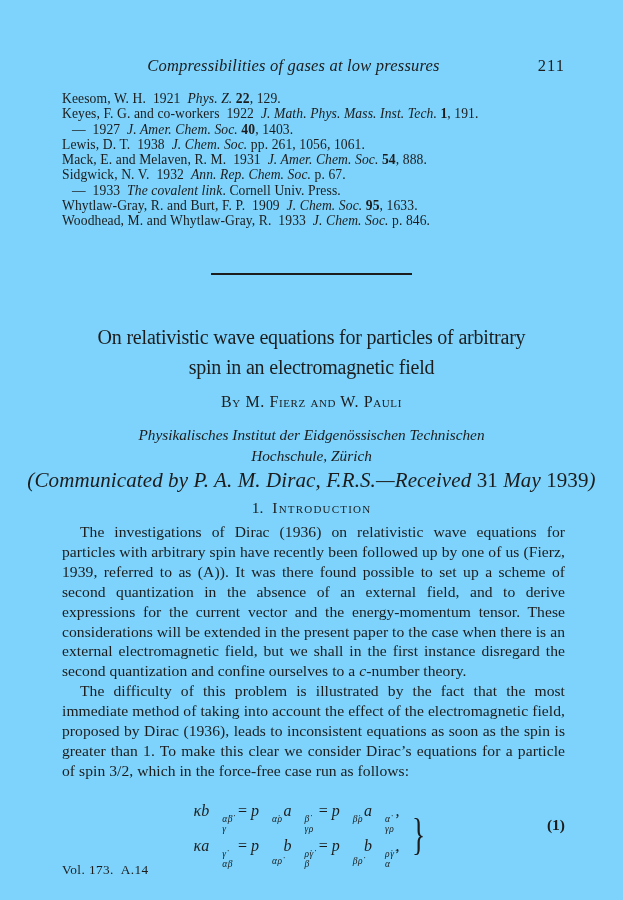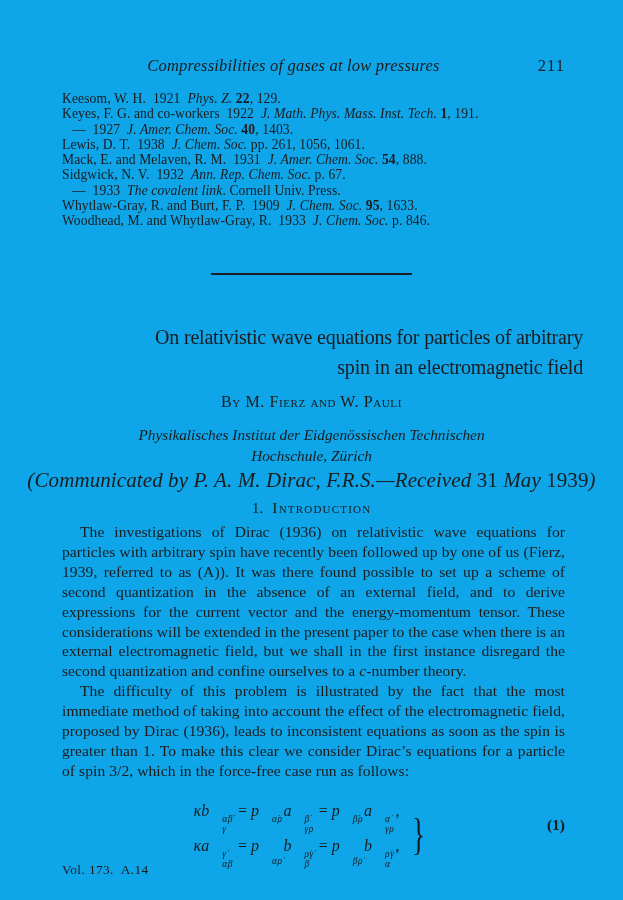--- a/index.html
+++ b/index.html
@@ -1,20 +1,20 @@
 <!DOCTYPE html>
 <html><head>
 <meta charset="utf-8">
 <style>
   html,body { margin:0; padding:0; background:#e8e8e8; }
   .page {
     position:relative;
     width:623px; height:900px;
     margin:0 auto;
-    background:#0ea5e9;
+    background:#7dd3fc;
     color:#1c1c1c;
     font-family:"Liberation Serif","DejaVu Serif",serif;
     overflow:hidden;
   }
   
   .running-head {
     position:absolute; top:56px; left:62px; right:58px;
     height:20px;
   }
   .running-head .head-title {
@@ -35,21 +35,21 @@
   .ref-line b { font-weight:bold; }
   .ref-dash { padding-left:10px; }
   
   .divider {
     position:absolute; top:273px; left:211px;
     width:201px; height:2px; background:#1d1d1d;
   }
   
   .article-title {
     position:absolute; top:322px; left:40px; right:40px;
-    text-align:right; font-size:20px; line-height:30px;
+    text-align:center; font-size:20px; line-height:30px;
     letter-spacing:-0.2px;
   }
   .byline {
     position:absolute; top:393px; left:0; right:0;
     text-align:center; font-variant:small-caps;
     font-size:16px; letter-spacing:0.6px;
   }
   .affiliation {
     position:absolute; top:416px; left:0; right:0;
     text-align:center; font-style:italic;

